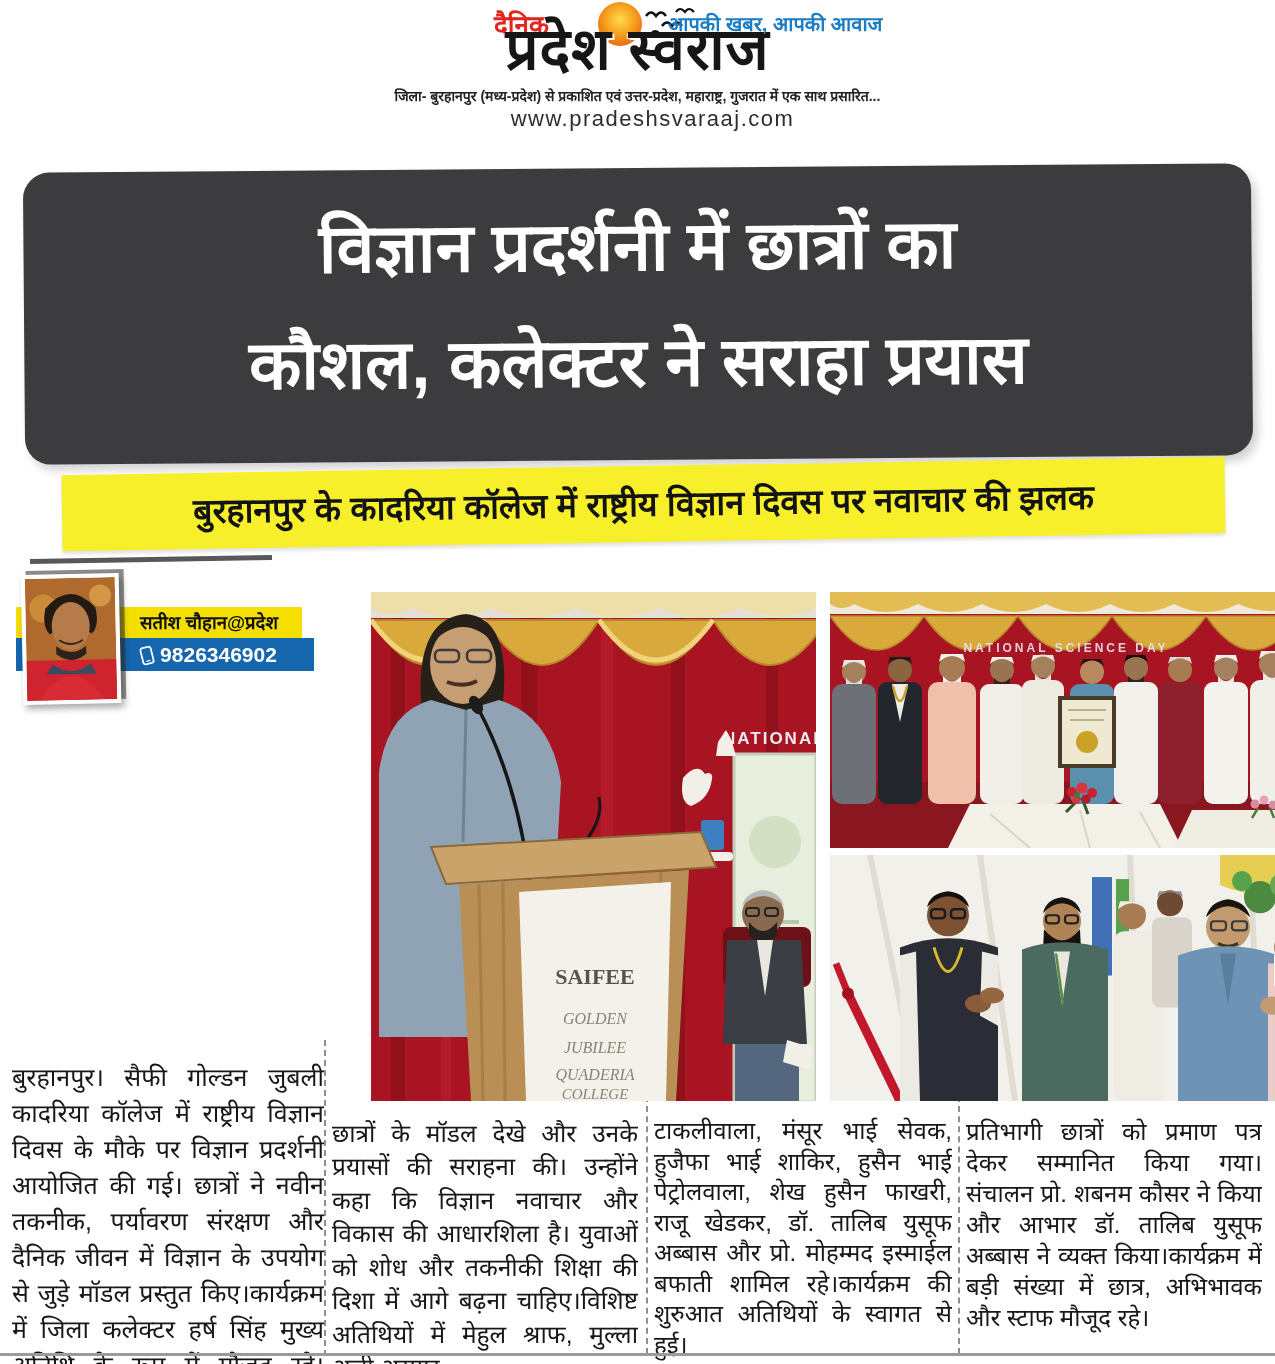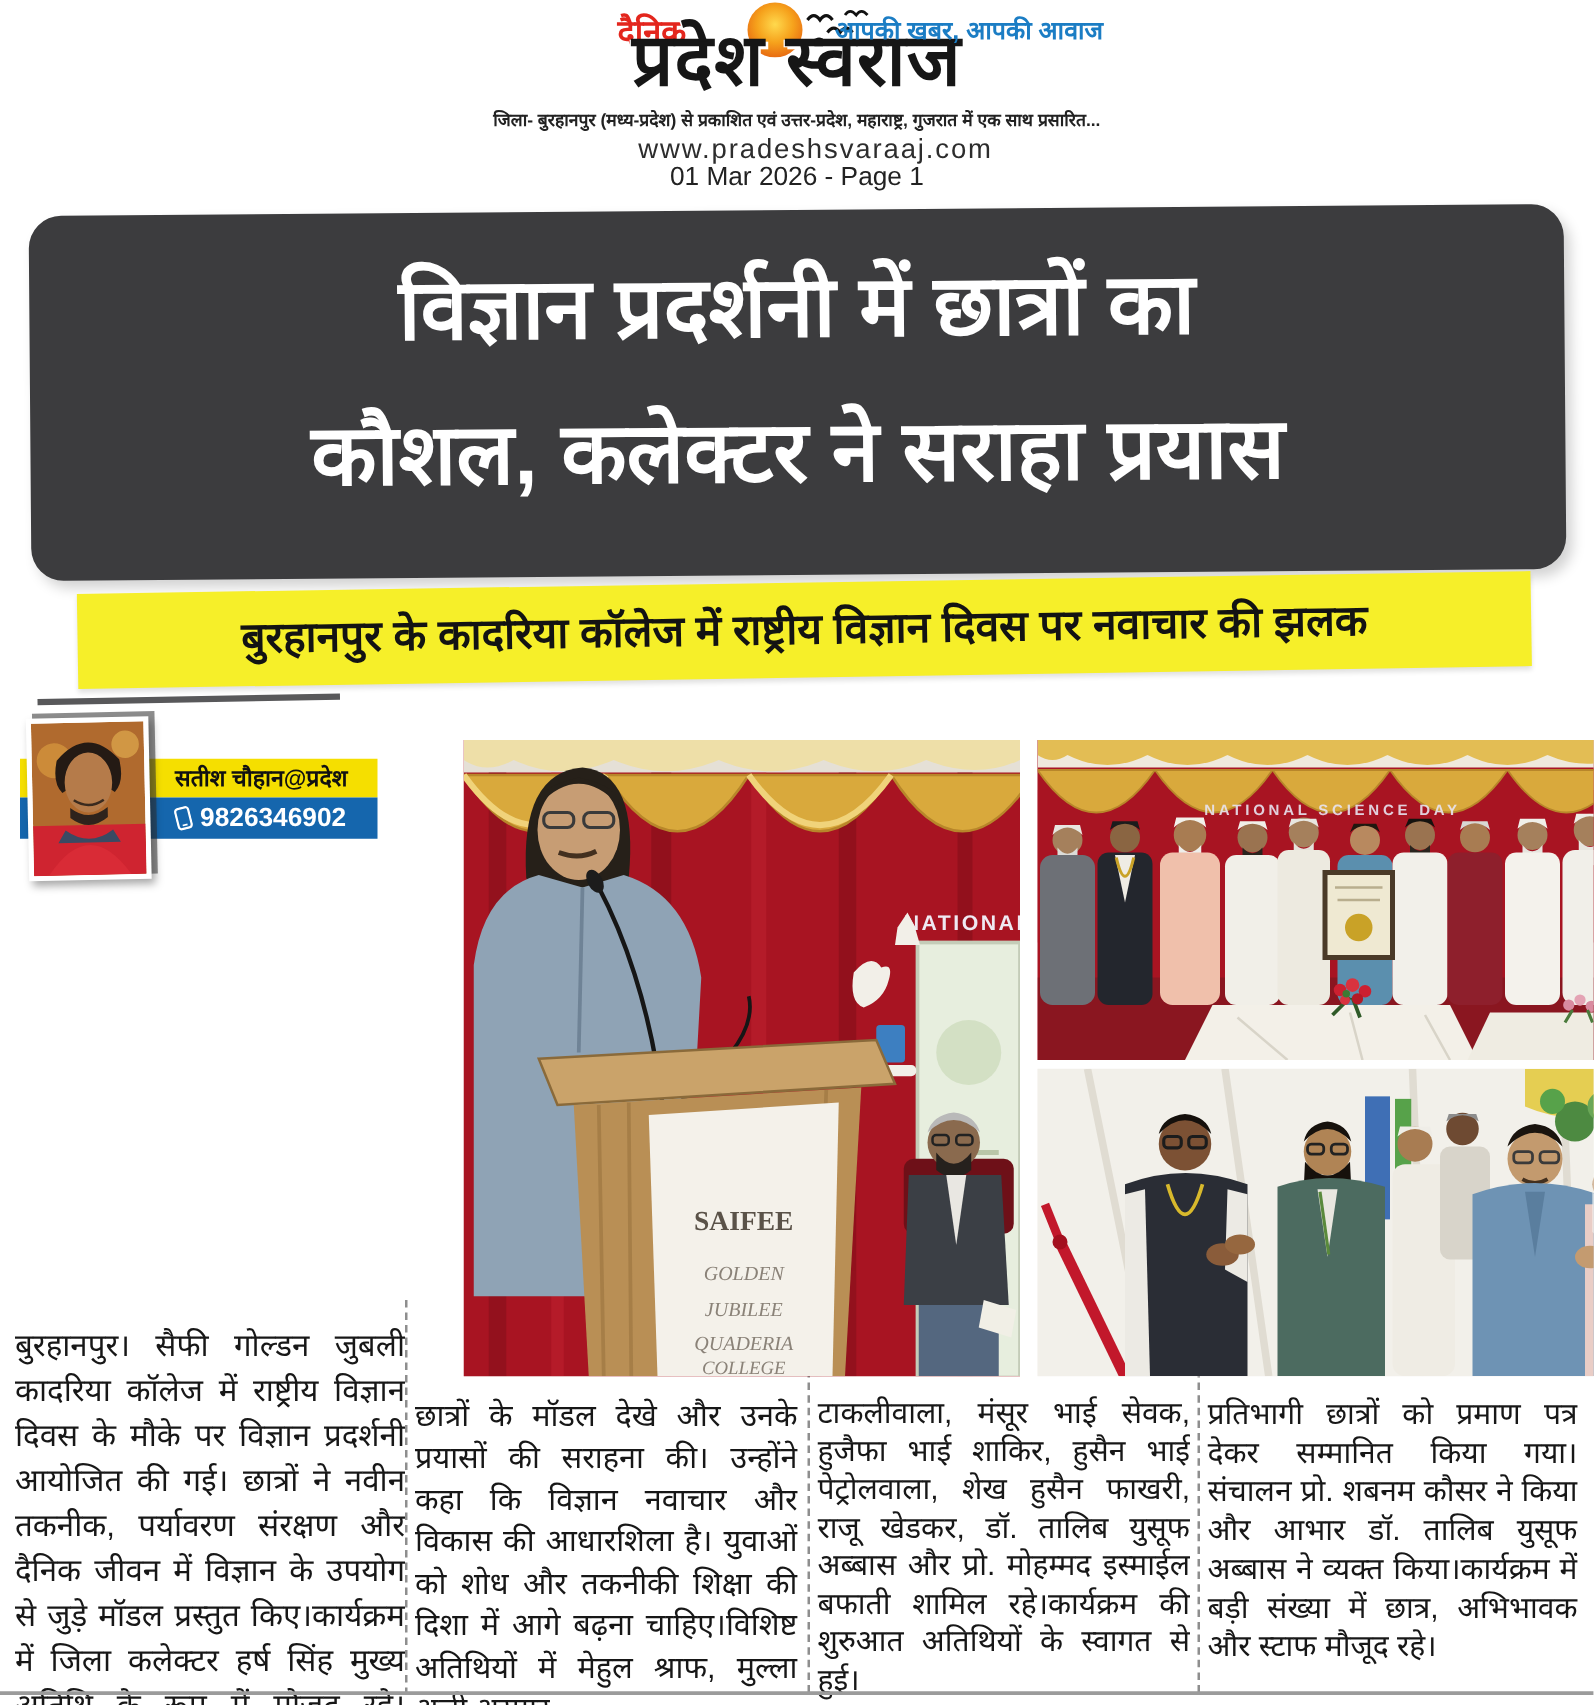--- a/index.html
+++ b/index.html
@@ -30,21 +30,21 @@
   .hl2{top:160px;}
   .subheadline-shadow{position:absolute;left:30px;top:557px;width:242px;height:5px;background:#58585a;transform:rotate(-1deg);}
   .subheadline{
     position:absolute;left:62px;top:466px;width:1163px;height:76px;background:#f6ef29;
     transform:rotate(-0.9deg);text-align:center;font-size:34px;font-weight:800;color:#131313;line-height:76px;
     box-shadow:0 3px 4px rgba(0,0,0,0.12);
   }
   
   .byline-bar{position:absolute;left:16px;top:607px;width:286px;height:31px;background:#f5df00;}
   .byline-text{position:absolute;left:100px;top:0;width:186px;height:31px;line-height:31px;text-align:center;font-size:18.5px;font-weight:800;color:#111;}
-  .phone-bar{position:absolute;left:16px;top:638px;width:286px;height:33px;background:#1566ad;}
+  .phone-bar{position:absolute;left:16px;top:638px;width:286px;height:33px;background:#1566ad;padding-left:12px;}
   .phone-inner{position:absolute;left:100px;top:0;width:186px;height:33px;line-height:33px;text-align:center;font-size:21px;font-weight:800;color:#fff;}
   .phone-ico{display:inline-block;vertical-align:-3px;margin-right:6px;transform:rotate(-14deg);}
   .reporter-photo{
     position:absolute;left:22px;top:574px;width:90px;height:122px;background:#fff;padding:4px;
     transform:rotate(-1.2deg);box-shadow:5px -4px 0 rgba(45,45,45,0.55),3px 4px 7px rgba(0,0,0,0.35);z-index:3;
   }
   .reporter-photo svg{display:block;width:100%;height:100%;}
   
   .intro{
     position:absolute;left:12px;top:696px;width:312px;height:336px;overflow:hidden;
@@ -87,21 +87,20 @@
         <path d="M74,26 q5,-7 10,0 q5,-7 10,0" stroke="#111" stroke-width="2.5" fill="none"></path>
         <path d="M88,12 q4,-6 9,0 q4,-6 9,0" stroke="#111" stroke-width="2.2" fill="none"></path>
         <path d="M63,34 q4,-6 9,0" stroke="#111" stroke-width="2.2" fill="none"></path>
       </svg>
     </div>
     <span class="dainik">दैनिक</span>
     <h1 class="paper-title">प्रदेश स्वराज</h1>
     <span class="slogan">आपकी खबर, आपकी आवाज</span>
     <div class="subline">जिला- बुरहानपुर (मध्य-प्रदेश) से प्रकाशित एवं उत्तर-प्रदेश, महाराष्ट्र, गुजरात में एक साथ प्रसारित...</div>
     <div class="website">www.pradeshsvaraaj.com</div>
-    <div class="datepage">01 Mar 2026 - Page 1</div>
   </header>
 
   <section class="headline-box">
     <h2 class="headline-line hl1">विज्ञान प्रदर्शनी में छात्रों का</h2>
     <h2 class="headline-line hl2">कौशल, कलेक्टर ने सराहा प्रयास</h2>
   </section>
 
   <div class="subheadline-shadow"></div>
   <div class="subheadline">बुरहानपुर के कादरिया कॉलेज में राष्ट्रीय विज्ञान दिवस पर नवाचार की झलक</div>
 

